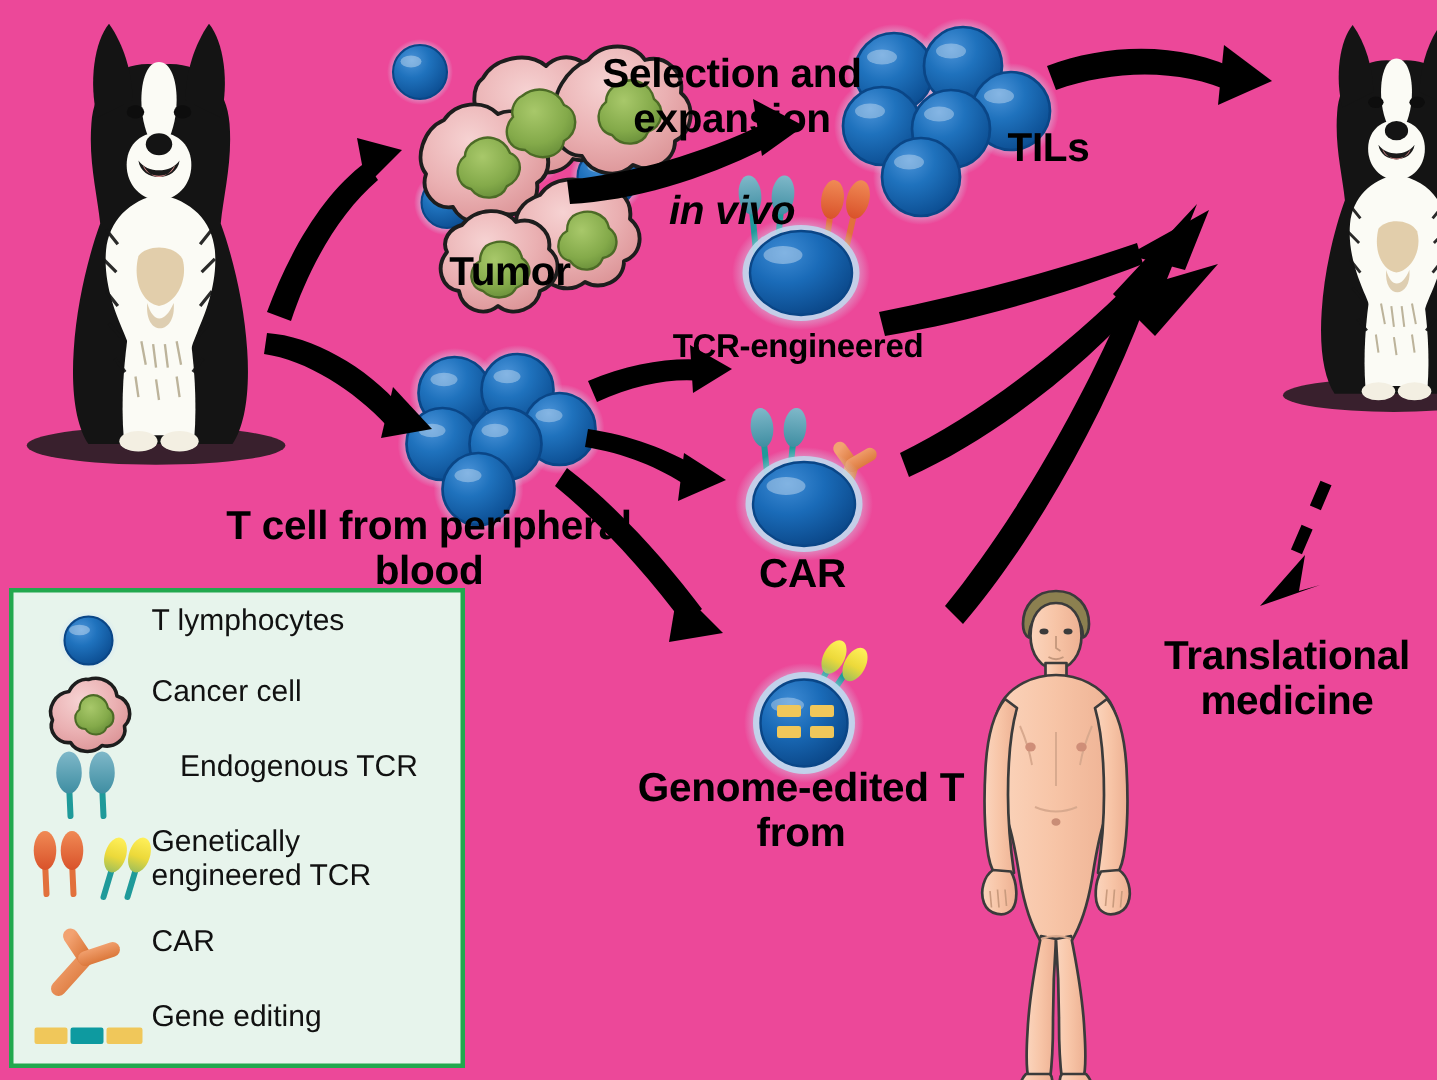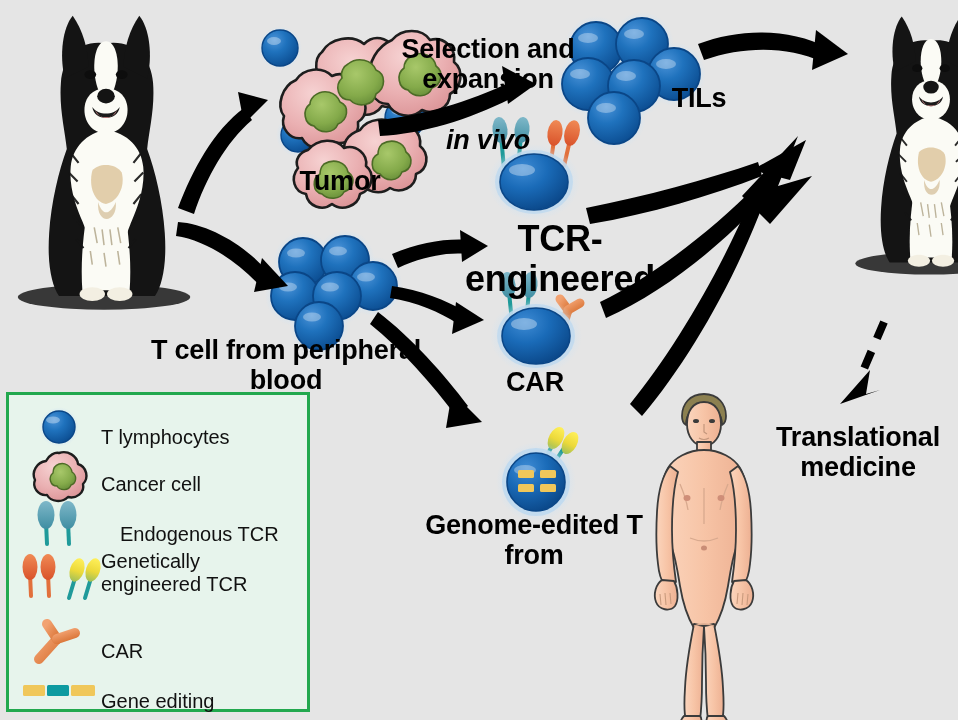--- a/index.html
+++ b/index.html
@@ -5,21 +5,21 @@
 <style>
   html, body {
     margin: 0;
     padding: 0;
     background: #ffffff;
   }
   #canvas {
     position: relative;
     width: 958px;
     height: 720px;
-    background: #e5e5e5;
+    background: #ec4899;
     font-family: "Liberation Sans", sans-serif;
     overflow: hidden;
   }
   .lbl {
     position: absolute;
     font-family: "Liberation Sans", sans-serif;
     font-weight: bold;
     color: #000000;
     text-align: center;
     line-height: 1.12;
@@ -35,21 +35,21 @@
     top: 392px;
     width: 304px;
     height: 320px;
     background: #e7f4ec;
     border: 3px solid #22a84e;
     box-sizing: border-box;
   }
   .legend-row {
     position: absolute;
     display: flex;
-    align-items: flex-end;
+    align-items: flex-start;
     left: 8px;
     width: 292px;
   }
   .legend-ico {
     width: 84px;
     height: 46px;
     flex: 0 0 84px;
     position: relative;
   }
   .legend-txt {
@@ -526,21 +526,21 @@
   <div class="lbl" style="left:378px; top:4px; width:220px; font-size:27px;">
     <span>Selection and
 expansion</span><br>
     <em>in vivo</em>
   </div>
 
   <div class="lbl" style="left:644px; top:83px; width:110px; font-size:27px;">TILs</div>
 
   <div class="lbl" style="left:260px; top:166px; width:160px; font-size:27px;">Tumor</div>
 
-  <div class="lbl" style="left:440px; top:219px; width:240px; font-size:36px;">TCR-engineered</div>
+  <div class="lbl" style="left:412px; top:219px; width:240px; font-size:22px;">TCR-engineered</div>
 
   <div class="lbl" style="left:142px; top:335px; width:288px; font-size:27px;">T cell from peripheral
 blood</div>
 
   <div class="lbl" style="left:480px; top:367px; width:110px; font-size:27px;">CAR</div>
 
   <div class="lbl" style="left:420px; top:510px; width:228px; font-size:27px;">Genome-edited T
 from</div>
 
   <div class="lbl" style="left:760px; top:422px; width:196px; font-size:27px;">Translational

